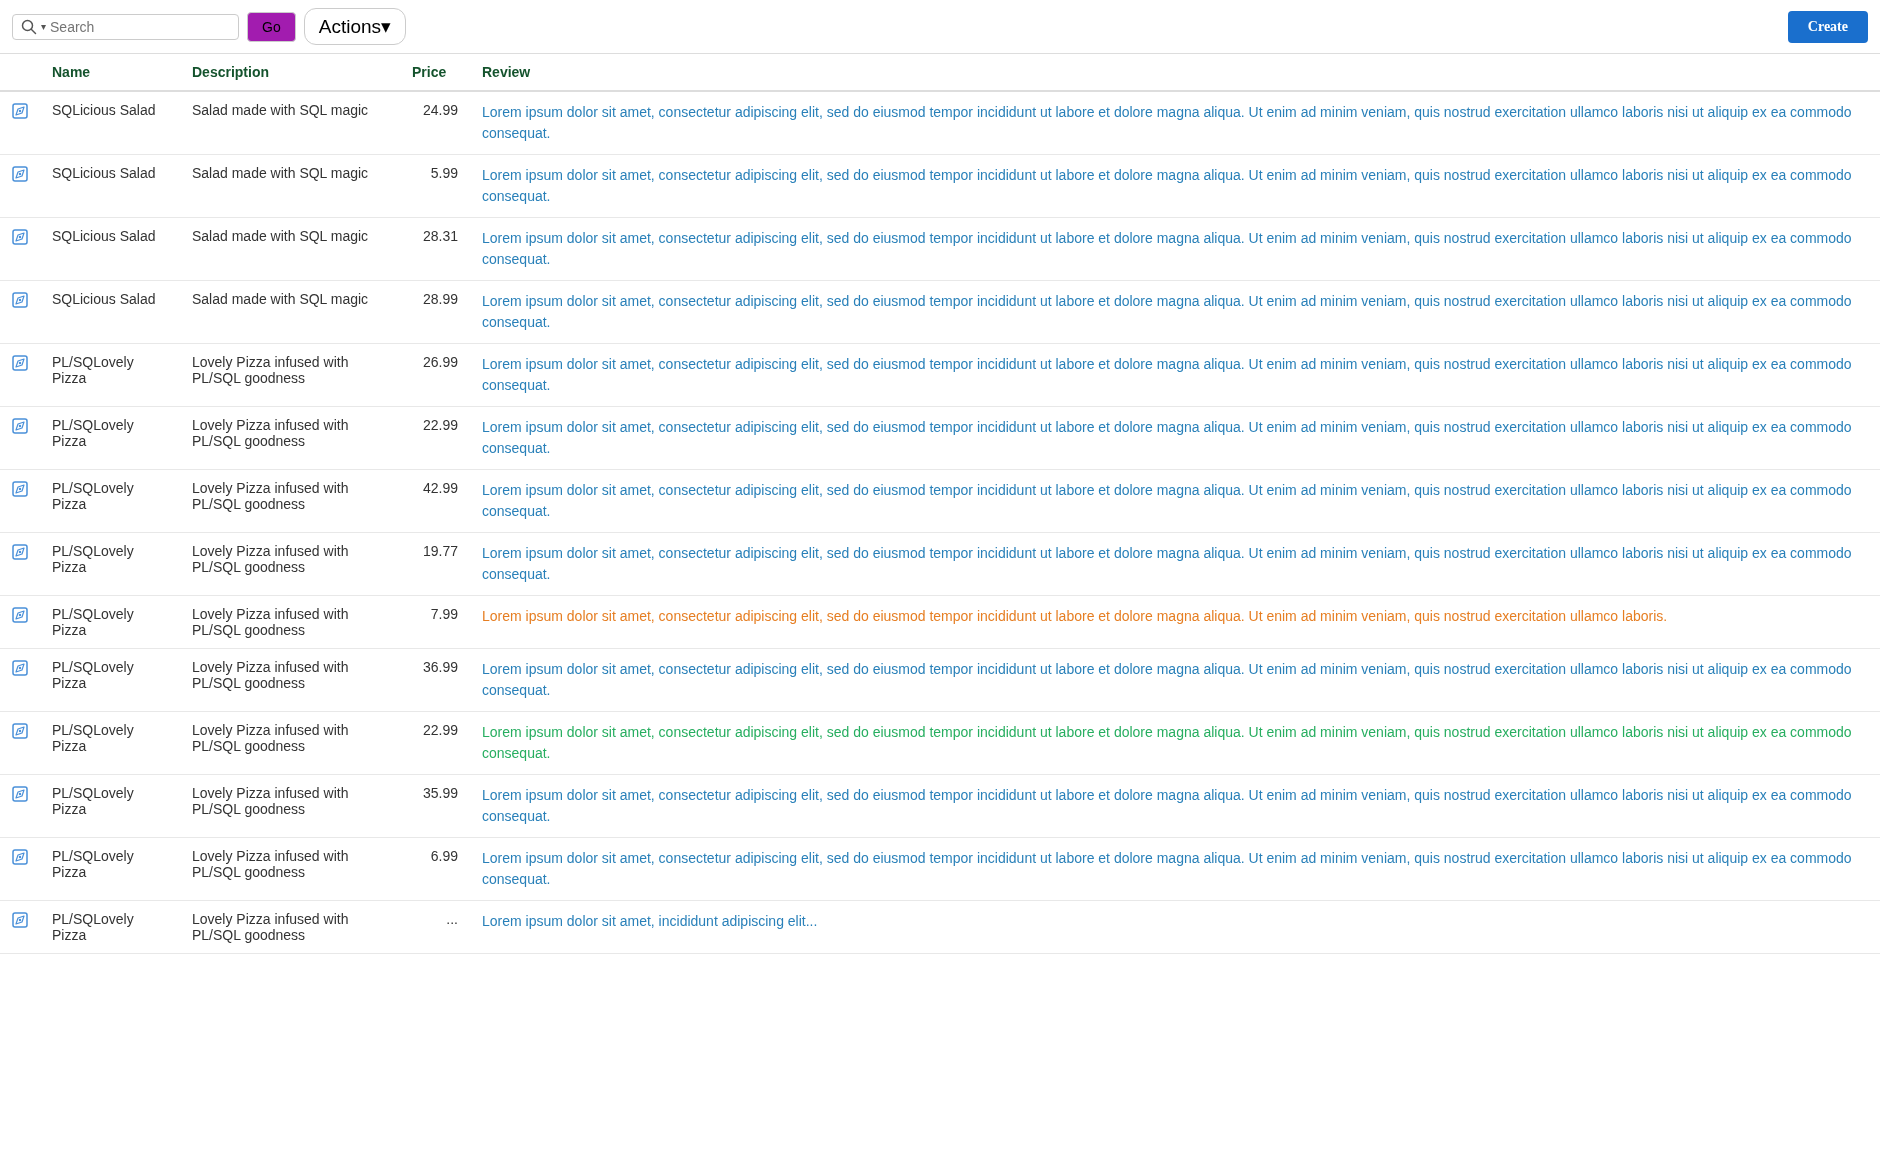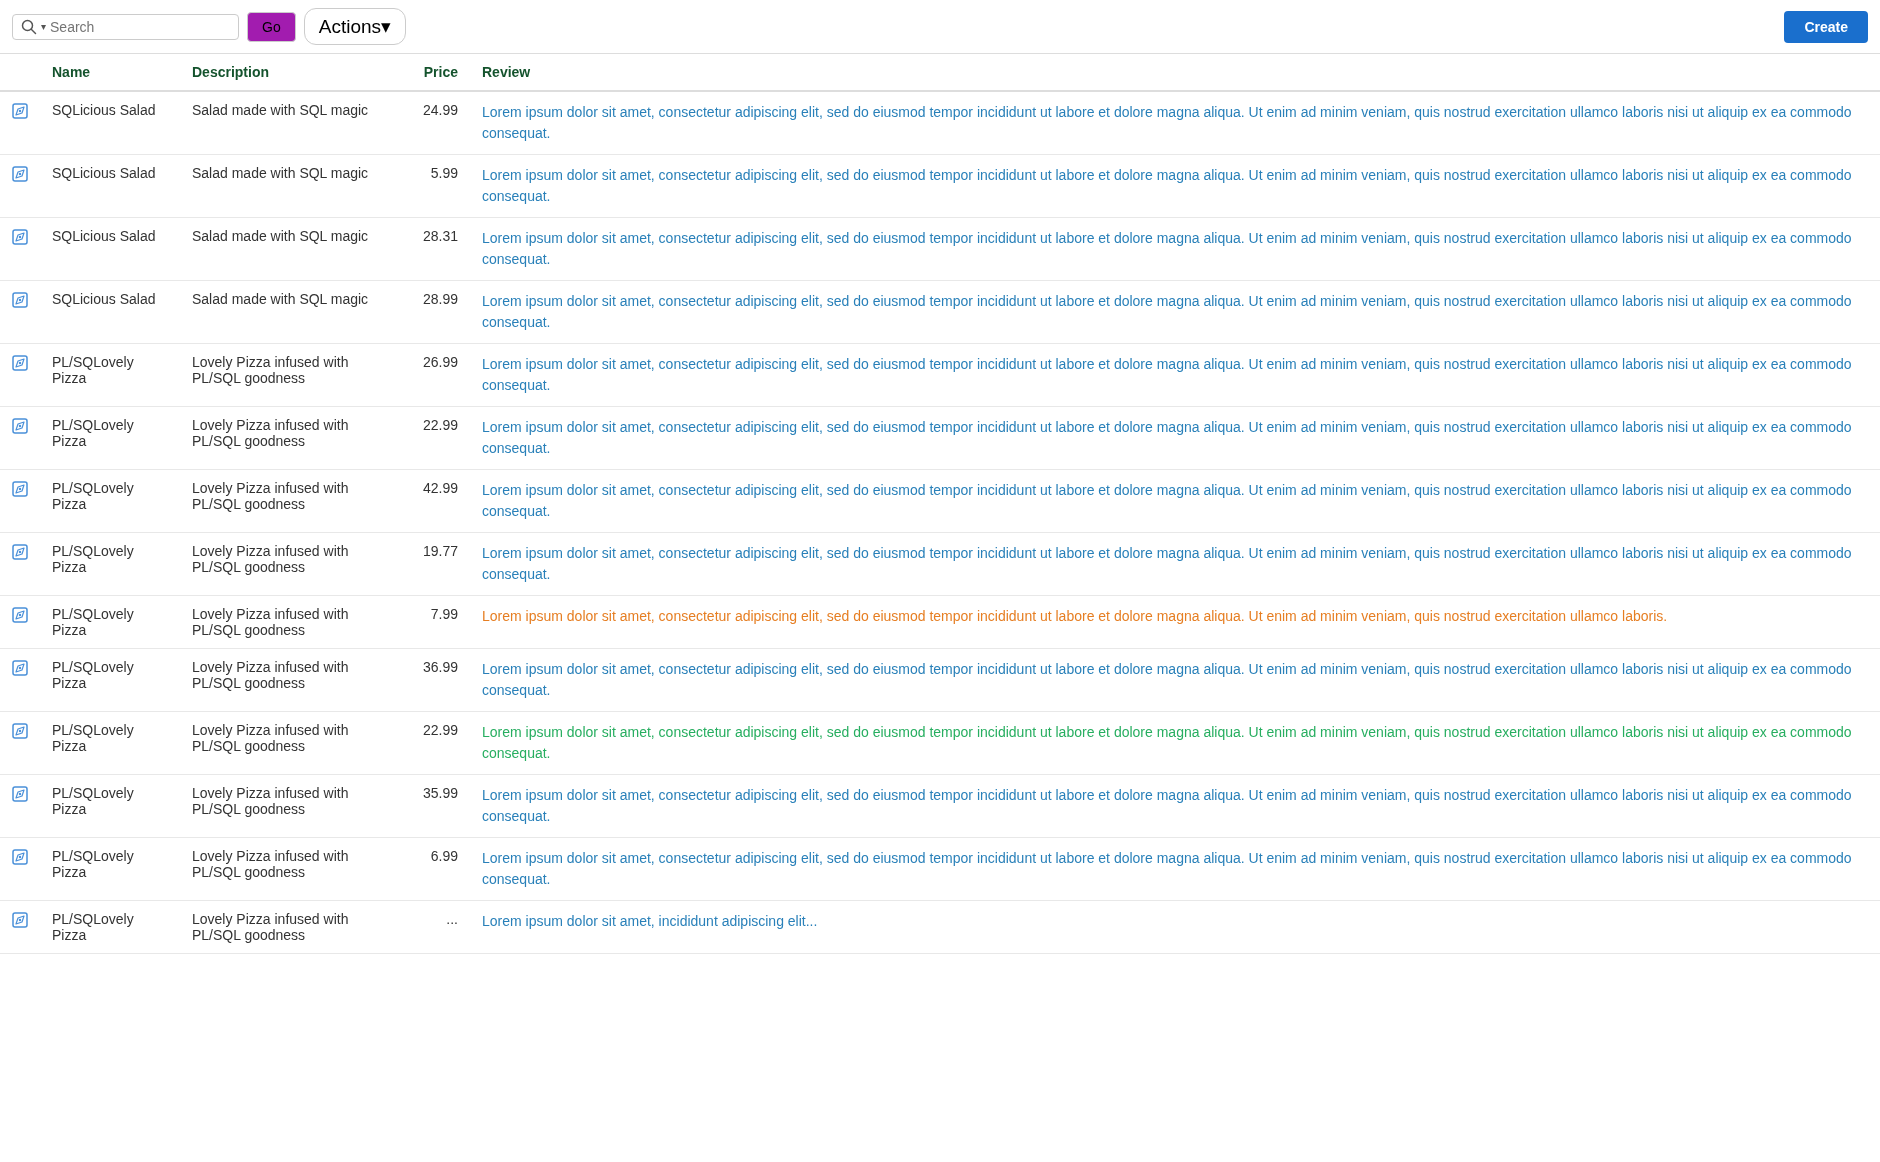--- a/index.html
+++ b/index.html
@@ -59,38 +59,39 @@
     .spacer { flex: 1; }
     .create-btn {
       border: none;
       border-radius: 4px;
       padding: 8px 20px;
       background: #1a6fcd;
       color: #fff;
       cursor: pointer;
       font-size: 14px;
       font-weight: bold;
+      font-family: Liberation Serif, serif;
     }
 
     
     table {
       width: 100%;
       border-collapse: collapse;
     }
     thead tr {
       border-bottom: 2px solid #ddd;
     }
     th {
       padding: 10px 12px;
       text-align: left;
       color: #14532d;
       font-weight: bold;
       font-size: 14px;
     }
-    th.price-col { text-align: right; }
+    th.price-col { }
     td {
       padding: 10px 12px;
       vertical-align: top;
       border-bottom: 1px solid #e8e8e8;
       font-size: 14px;
     }
     td.price-cell { text-align: right; white-space: nowrap; }
     td.edit-cell {
       width: 40px;
       text-align: center;

